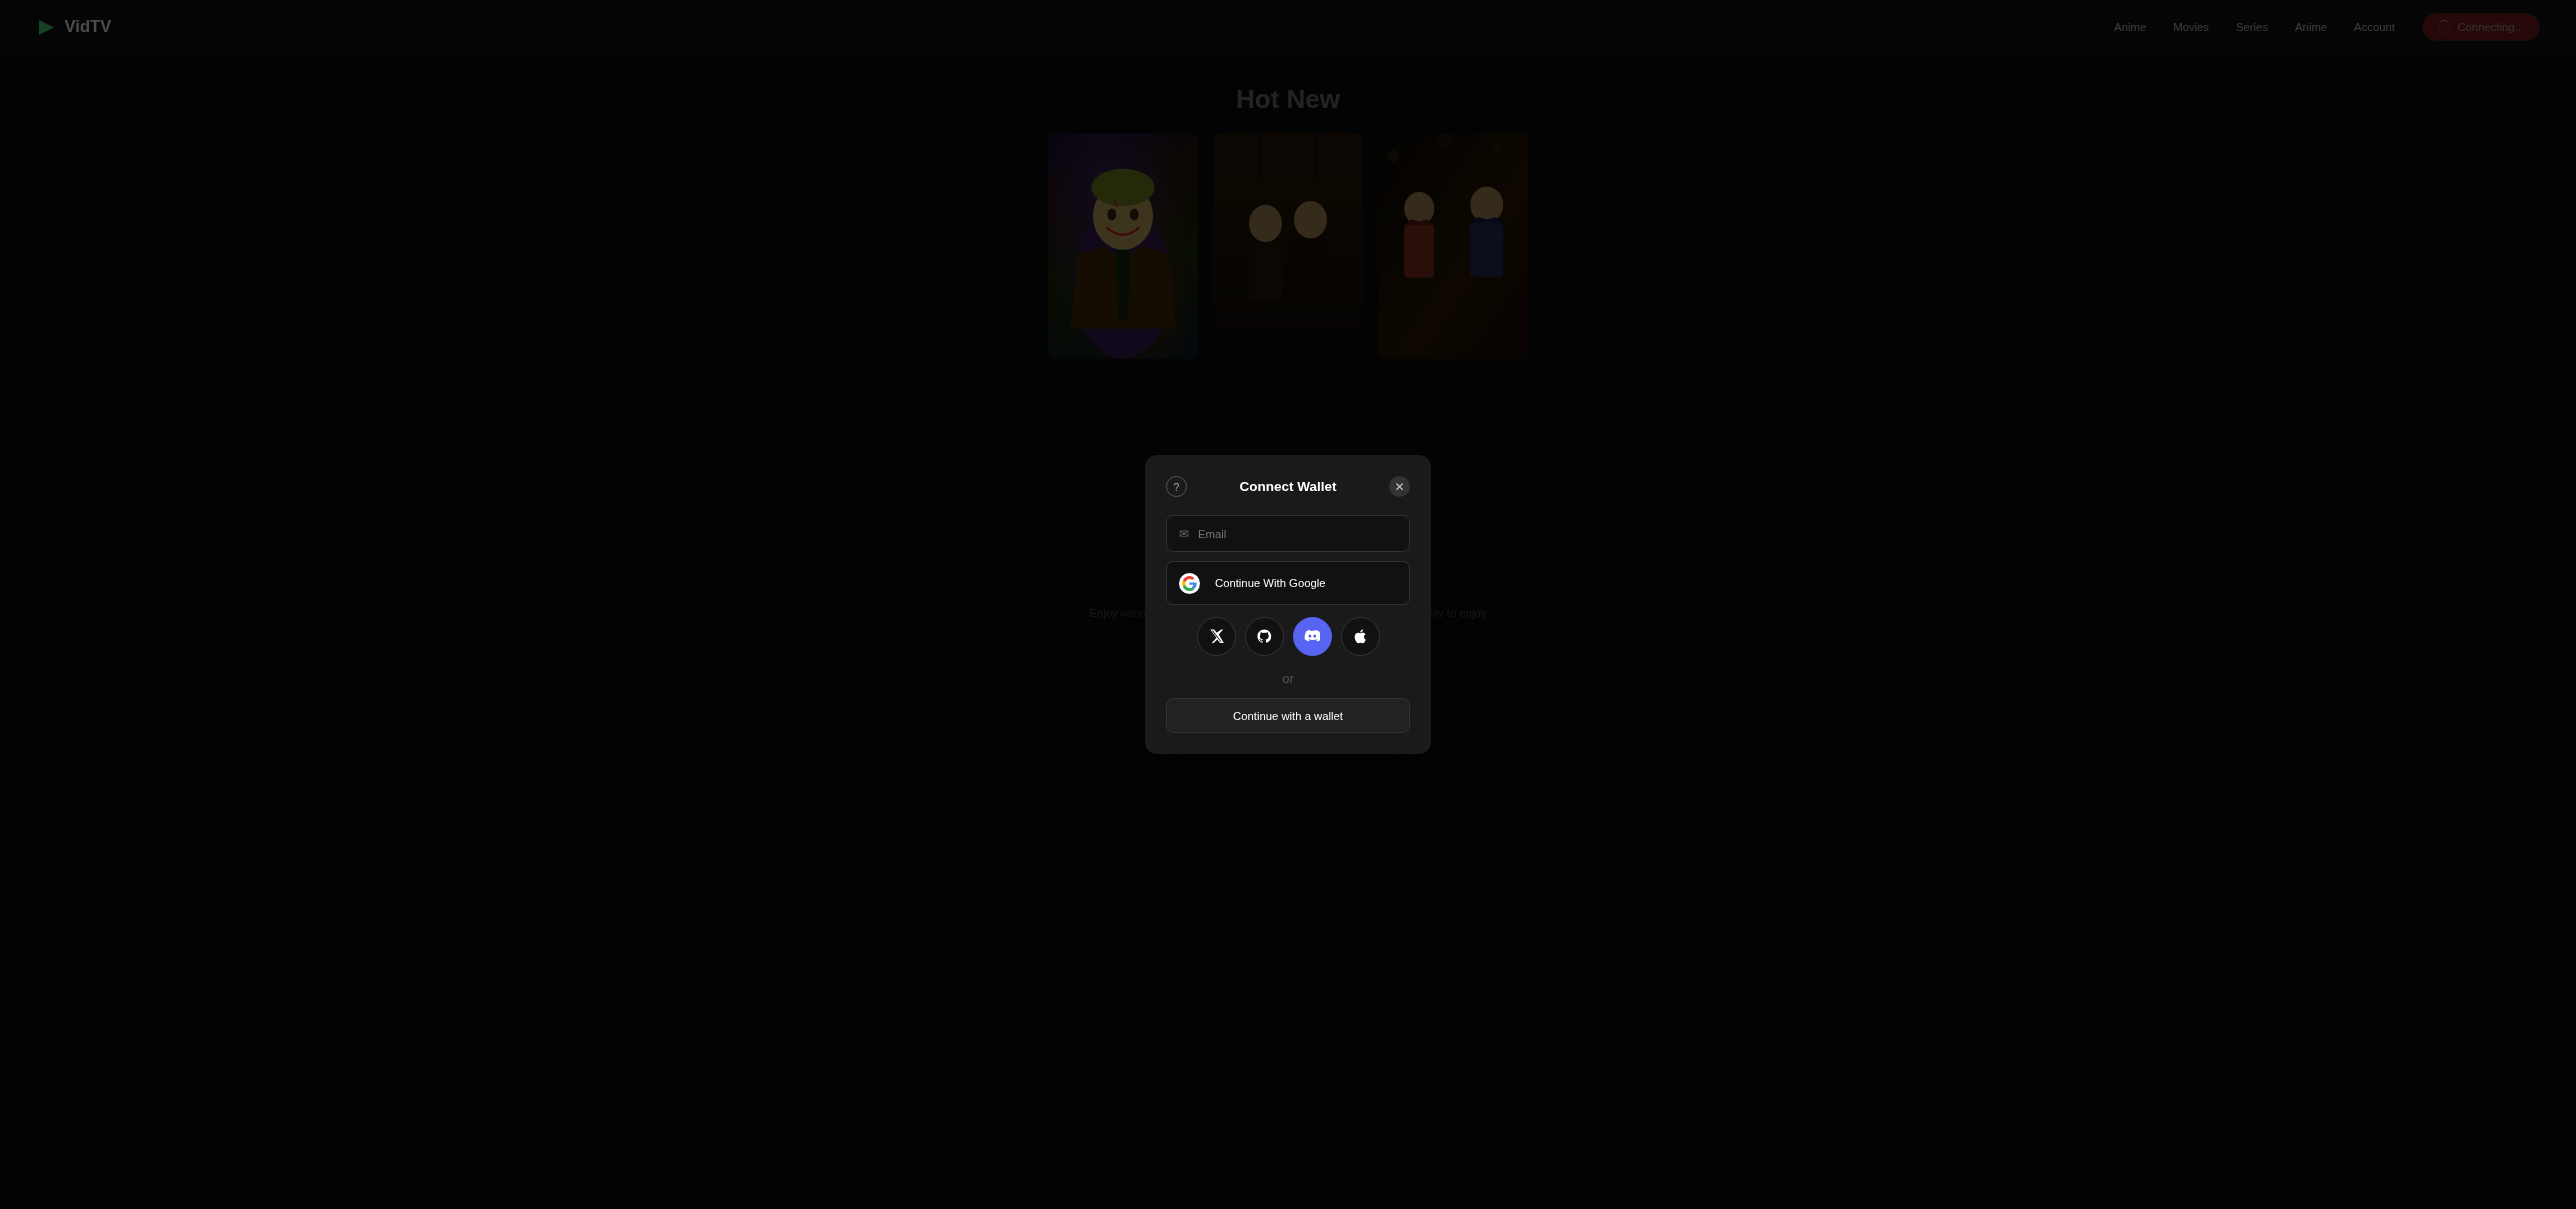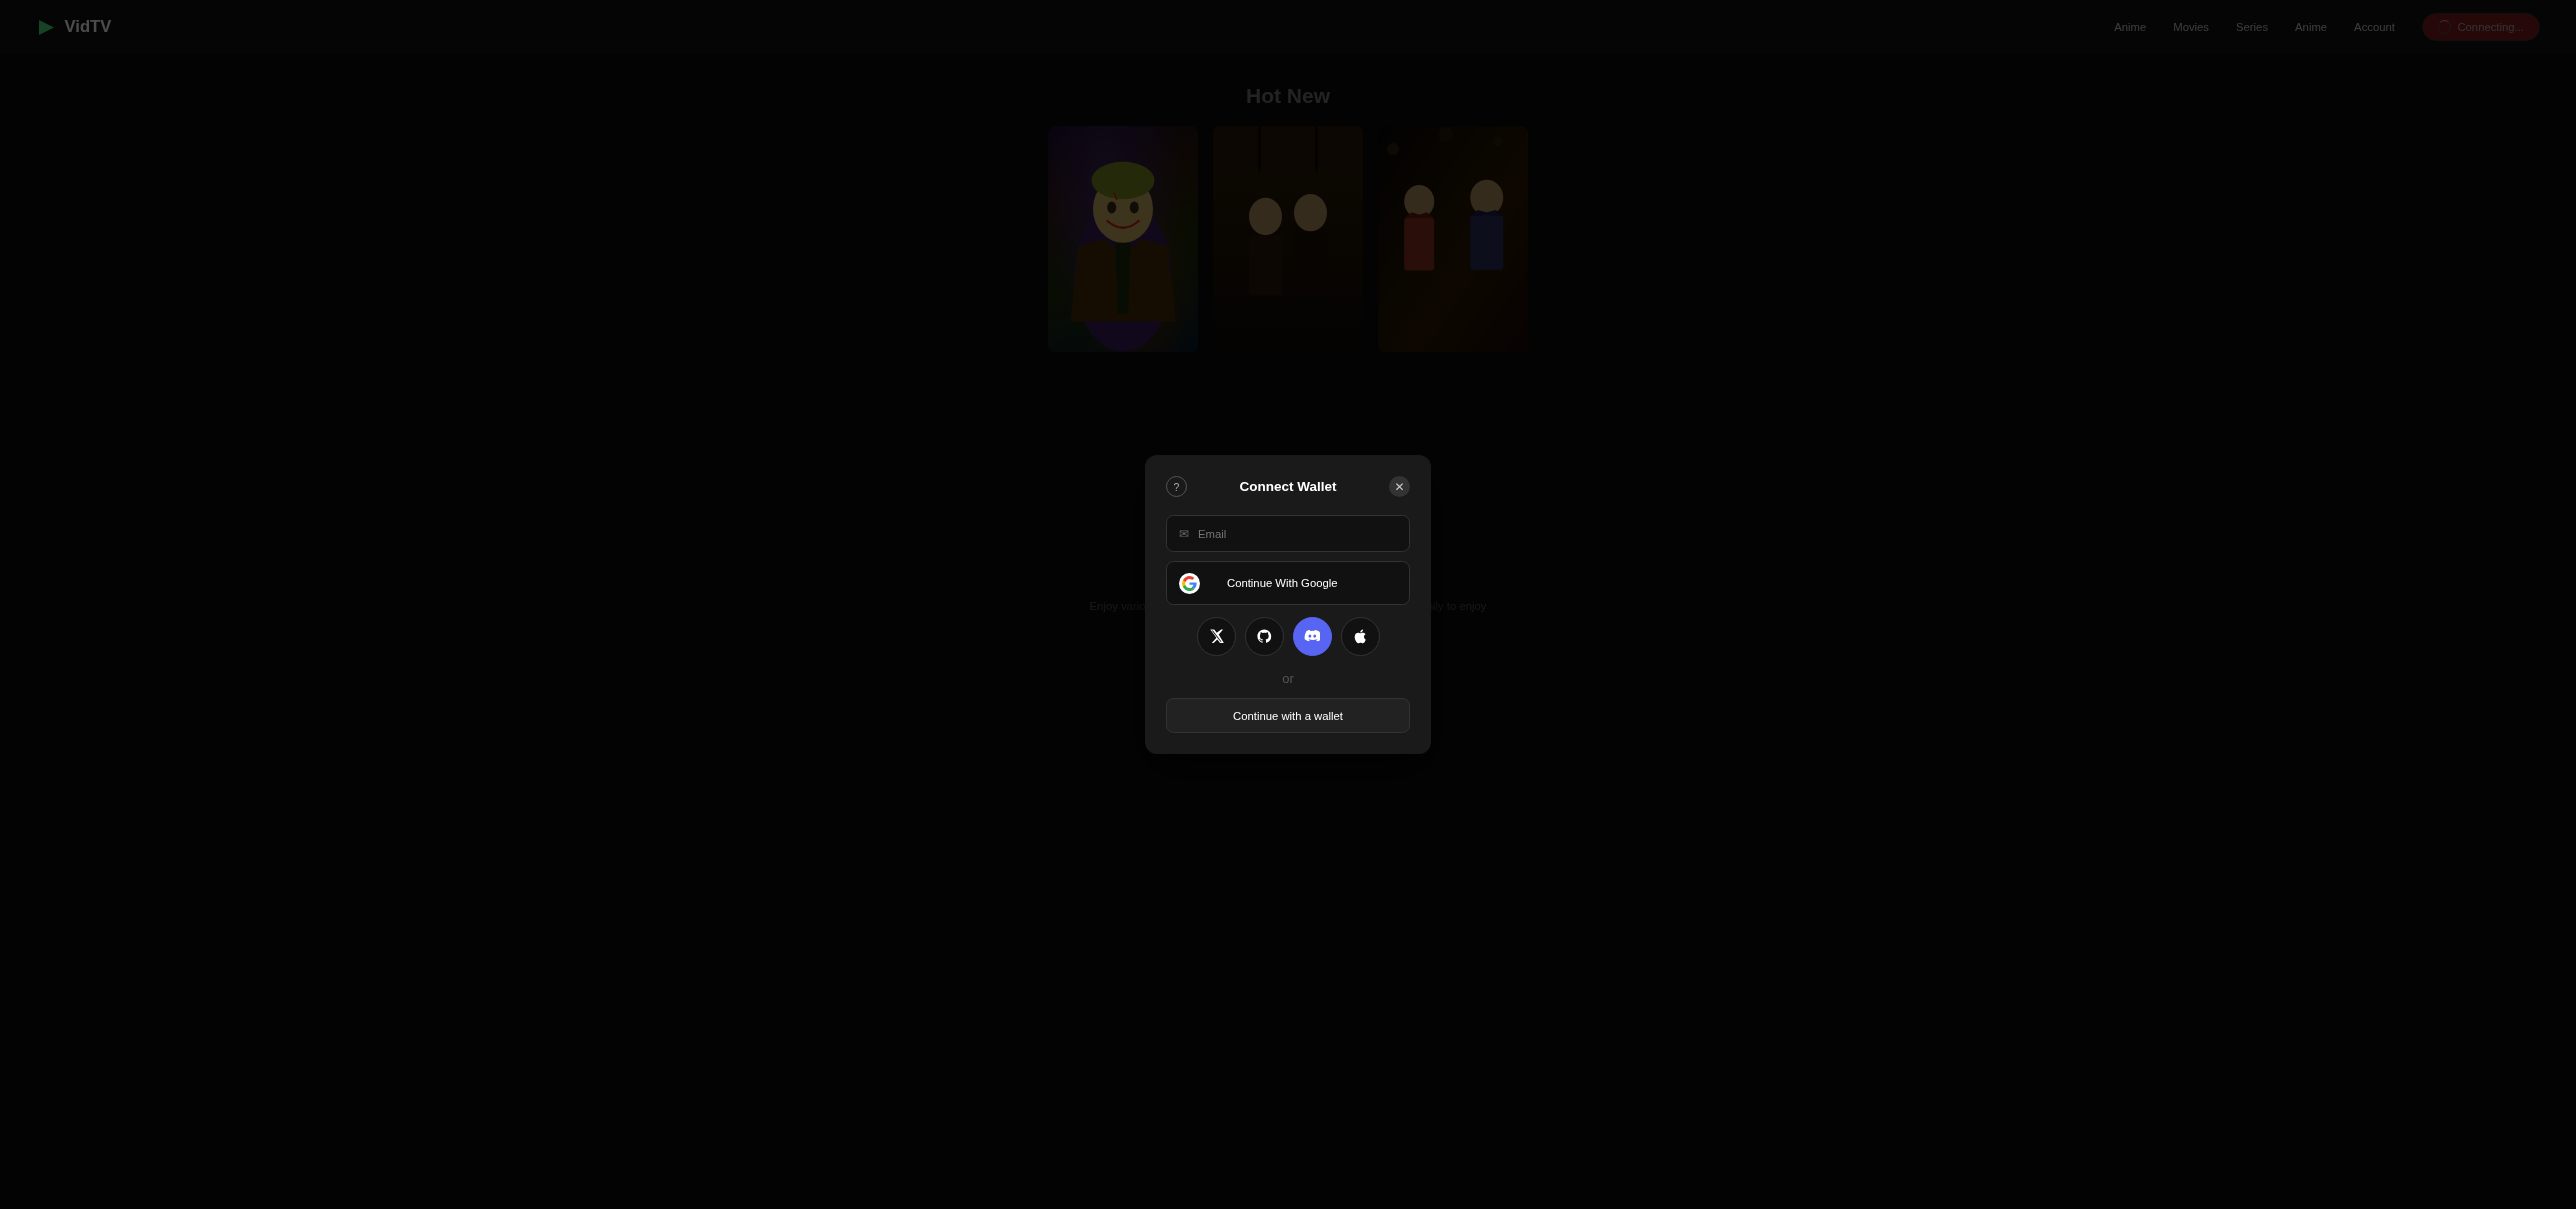--- a/index.html
+++ b/index.html
@@ -82,21 +82,21 @@
       position: relative;
       width: 100%;
       height: calc(100vh - 54px);
       display: flex;
       flex-direction: column;
       align-items: center;
     }
 
     .section-title {
       color: #777;
-      font-size: 21px;
+      font-size: 26px;
       font-weight: 600;
       margin-top: 30px;
       margin-bottom: 18px;
       z-index: 2;
       position: relative;
     }
 
     
     .cards-row {
       display: flex;
@@ -241,21 +241,21 @@
       outline: none;
       color: #777;
       font-size: 11.3px;
       width: 100%;
     }
 
     
     .google-btn {
       display: flex;
       align-items: center;
-      gap: 27px;
+      gap: 15px;
       background: #111;
       border: 0.8px solid #333;
       border-radius: 7.5px;
       padding: 10.5px 12px;
       margin-bottom: 12px;
       cursor: pointer;
       width: 100%;
     }
 
     .google-icon {

